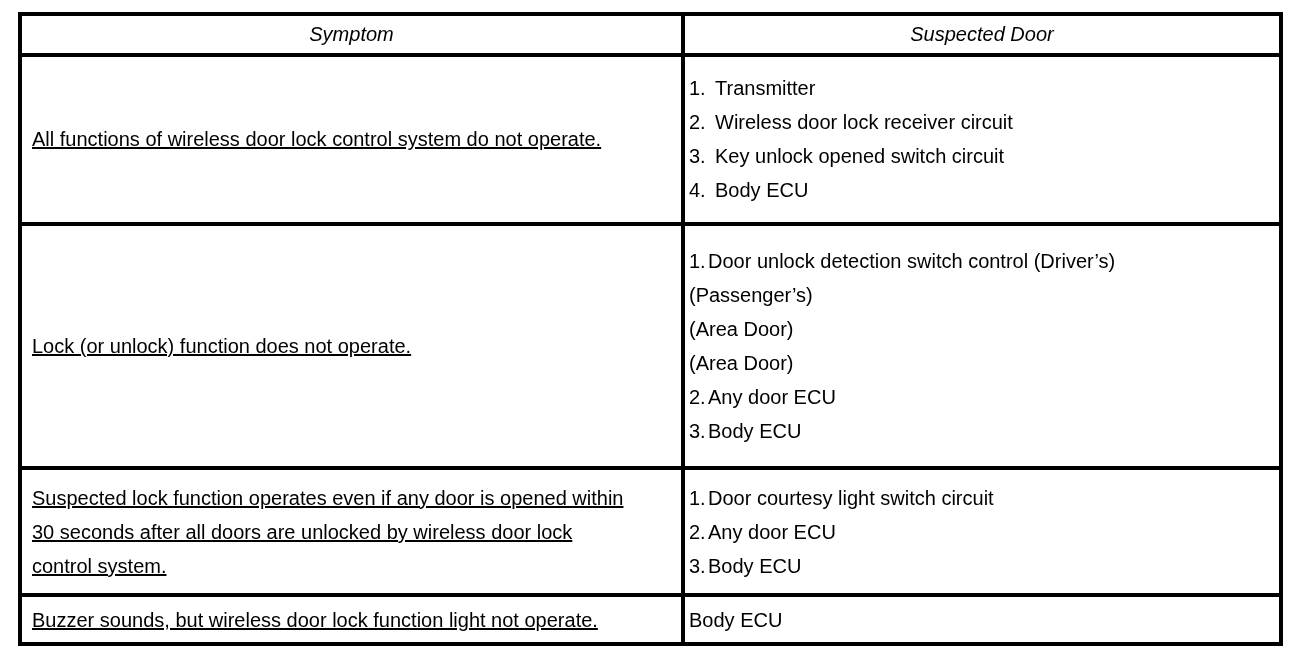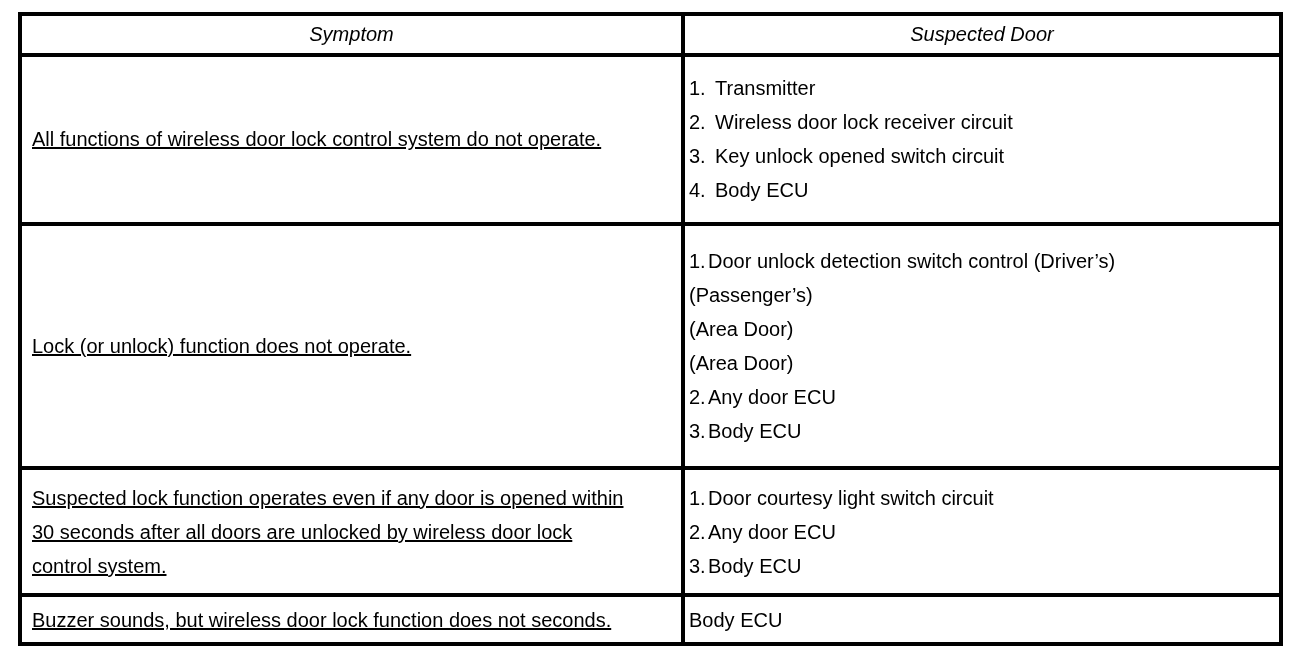--- a/index.html
+++ b/index.html
@@ -116,21 +116,21 @@
       <td class="area-cell">
         <div class="item"><span class="num narrow">1.</span><span>Door courtesy light switch circuit</span></div>
         <div class="item"><span class="num narrow">2.</span><span>Any door ECU</span></div>
         <div class="item"><span class="num narrow">3.</span><span>Body ECU</span></div>
       </td>
     </tr>
 
 
     <tr class="row-5">
       <td class="symptom-cell">
-        <div class="line">Buzzer sounds, but wireless door lock function does not seconds.</div>
+        <div class="line">Buzzer sounds, but wireless door lock function light not operate.</div>
       </td>
       <td class="area-cell">
         <div class="item"><span>Body ECU</span></div>
       </td>
     </tr>
 
   </tbody>
 </table>
 
 </body></html>

